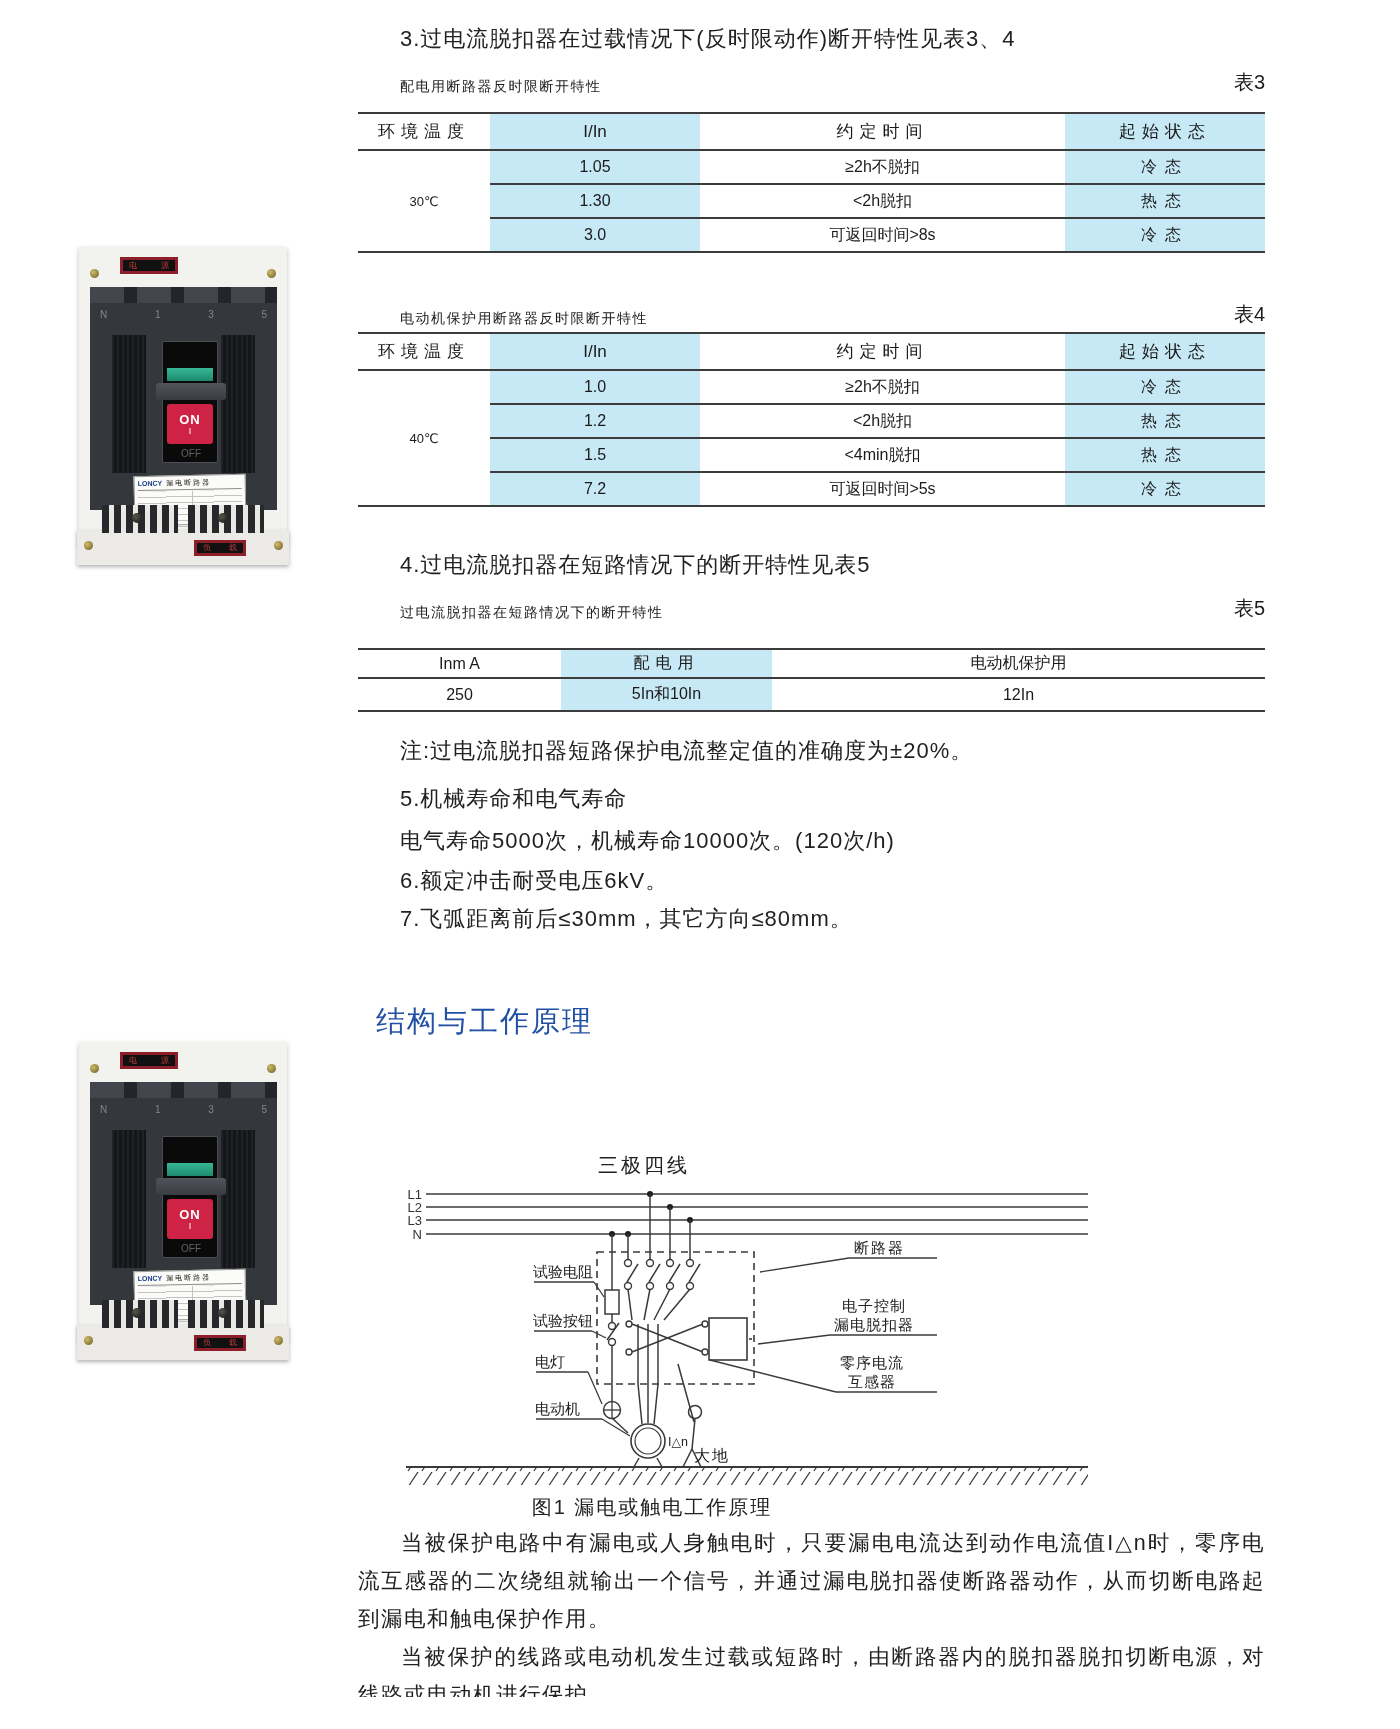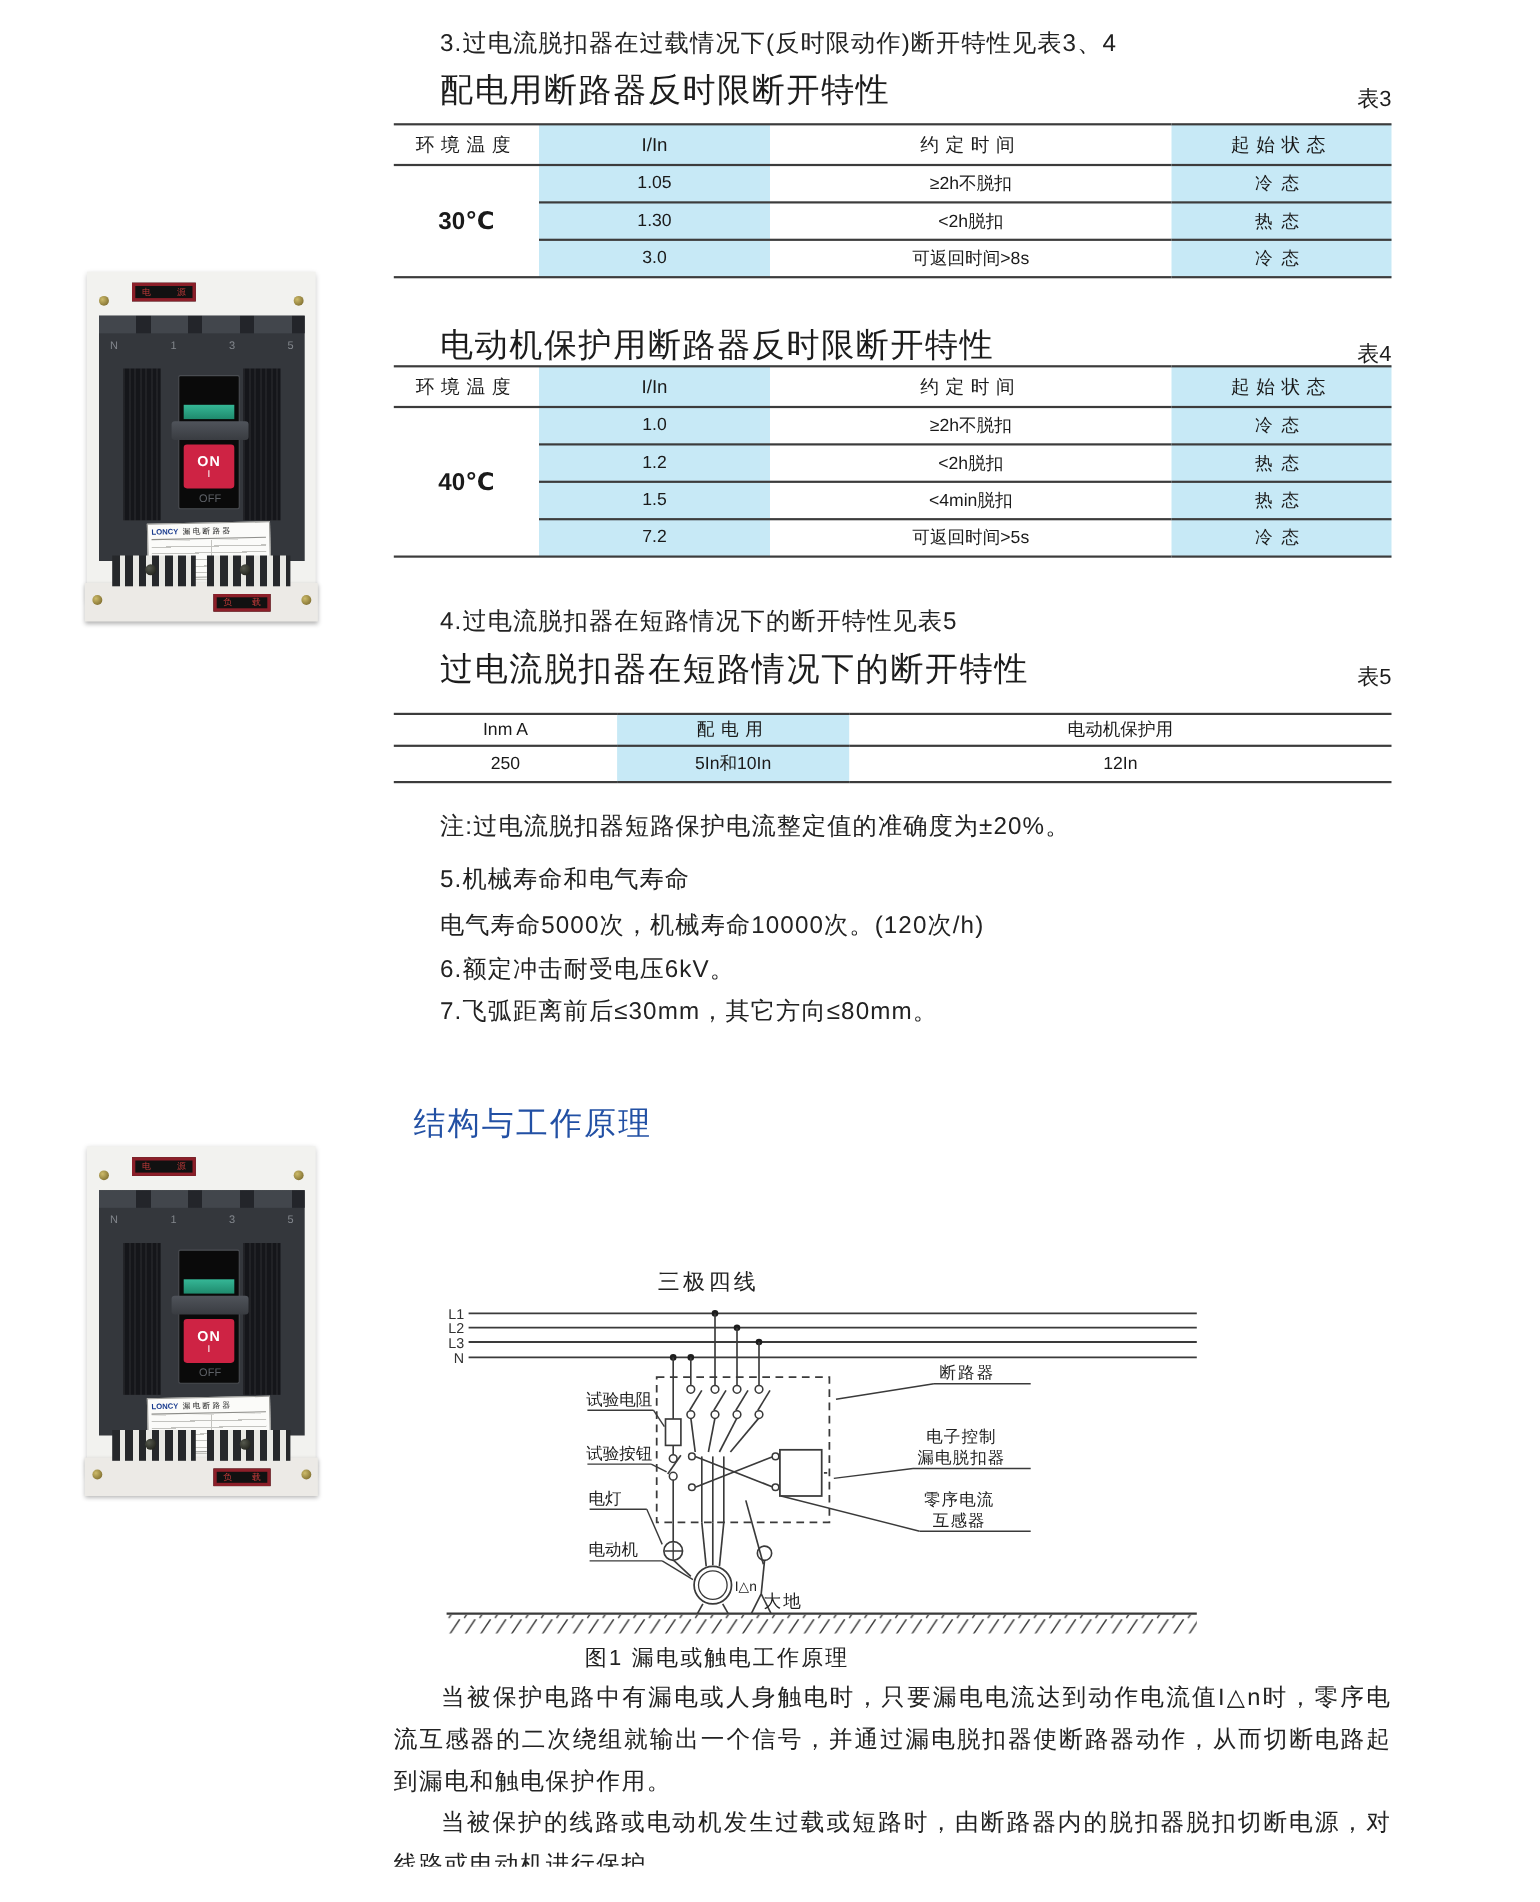--- a/index.html
+++ b/index.html
@@ -3,31 +3,31 @@
 <meta charset="utf-8">
 <style>
   * { margin:0; padding:0; box-sizing:border-box; }
   body { background:#ffffff; font-family:"Liberation Sans","DejaVu Sans",sans-serif; color:#1c1c1c; }
   #page { position:relative; width:1400px; height:1697px; background:#ffffff; overflow:hidden; }
 
   
   .blk { position:absolute; left:358px; width:907px; }
   .lead { font-size:22px; letter-spacing:1px; color:#222; padding-left:42px; }
   .titlerow { display:flex; justify-content:space-between; align-items:flex-end; }
-  .titlerow .ttl { font-size:30px; letter-spacing:1.5px; padding-left:42px; }
+  .titlerow .ttl { font-size:14px; letter-spacing:1.5px; padding-left:42px;margin-top:16px; }
   .titlerow .tag { font-size:20px; }
 
   
   table { border-collapse:collapse; table-layout:fixed; width:907px; }
   table { border-top:2px solid #3c3c3c; border-bottom:2px solid #3c3c3c; }
   th, td { font-weight:normal; text-align:center; vertical-align:middle; font-size:17px; color:#1a1a1a; }
   thead th { border-bottom:2px solid #3c3c3c; height:37px; }
   tbody td { border-top:2px solid #3c3c3c; height:34px; font-size:16px; }
   tbody tr:first-child td { border-top:none; }
-  td.tempcell { border-top:none; font-size:22px;font-weight:bold; }
+  td.tempcell { border-top:none; font-size:13px; }
   .bluecol { background:#c7e9f6; }
   .sp { letter-spacing:6px; }
   .sp2 { letter-spacing:8px; }
   .t5 thead th { height:29px; font-size:16px; }
   .t5 tbody td { height:33px; }
 
   
   .sect-head { font-size:29px; color:#2250a4; letter-spacing:2px; padding-left:18px; font-weight:500; }
   .para { font-size:21.5px; line-height:38px; letter-spacing:1.5px; text-align:justify; text-indent:2em; color:#222; }
 

